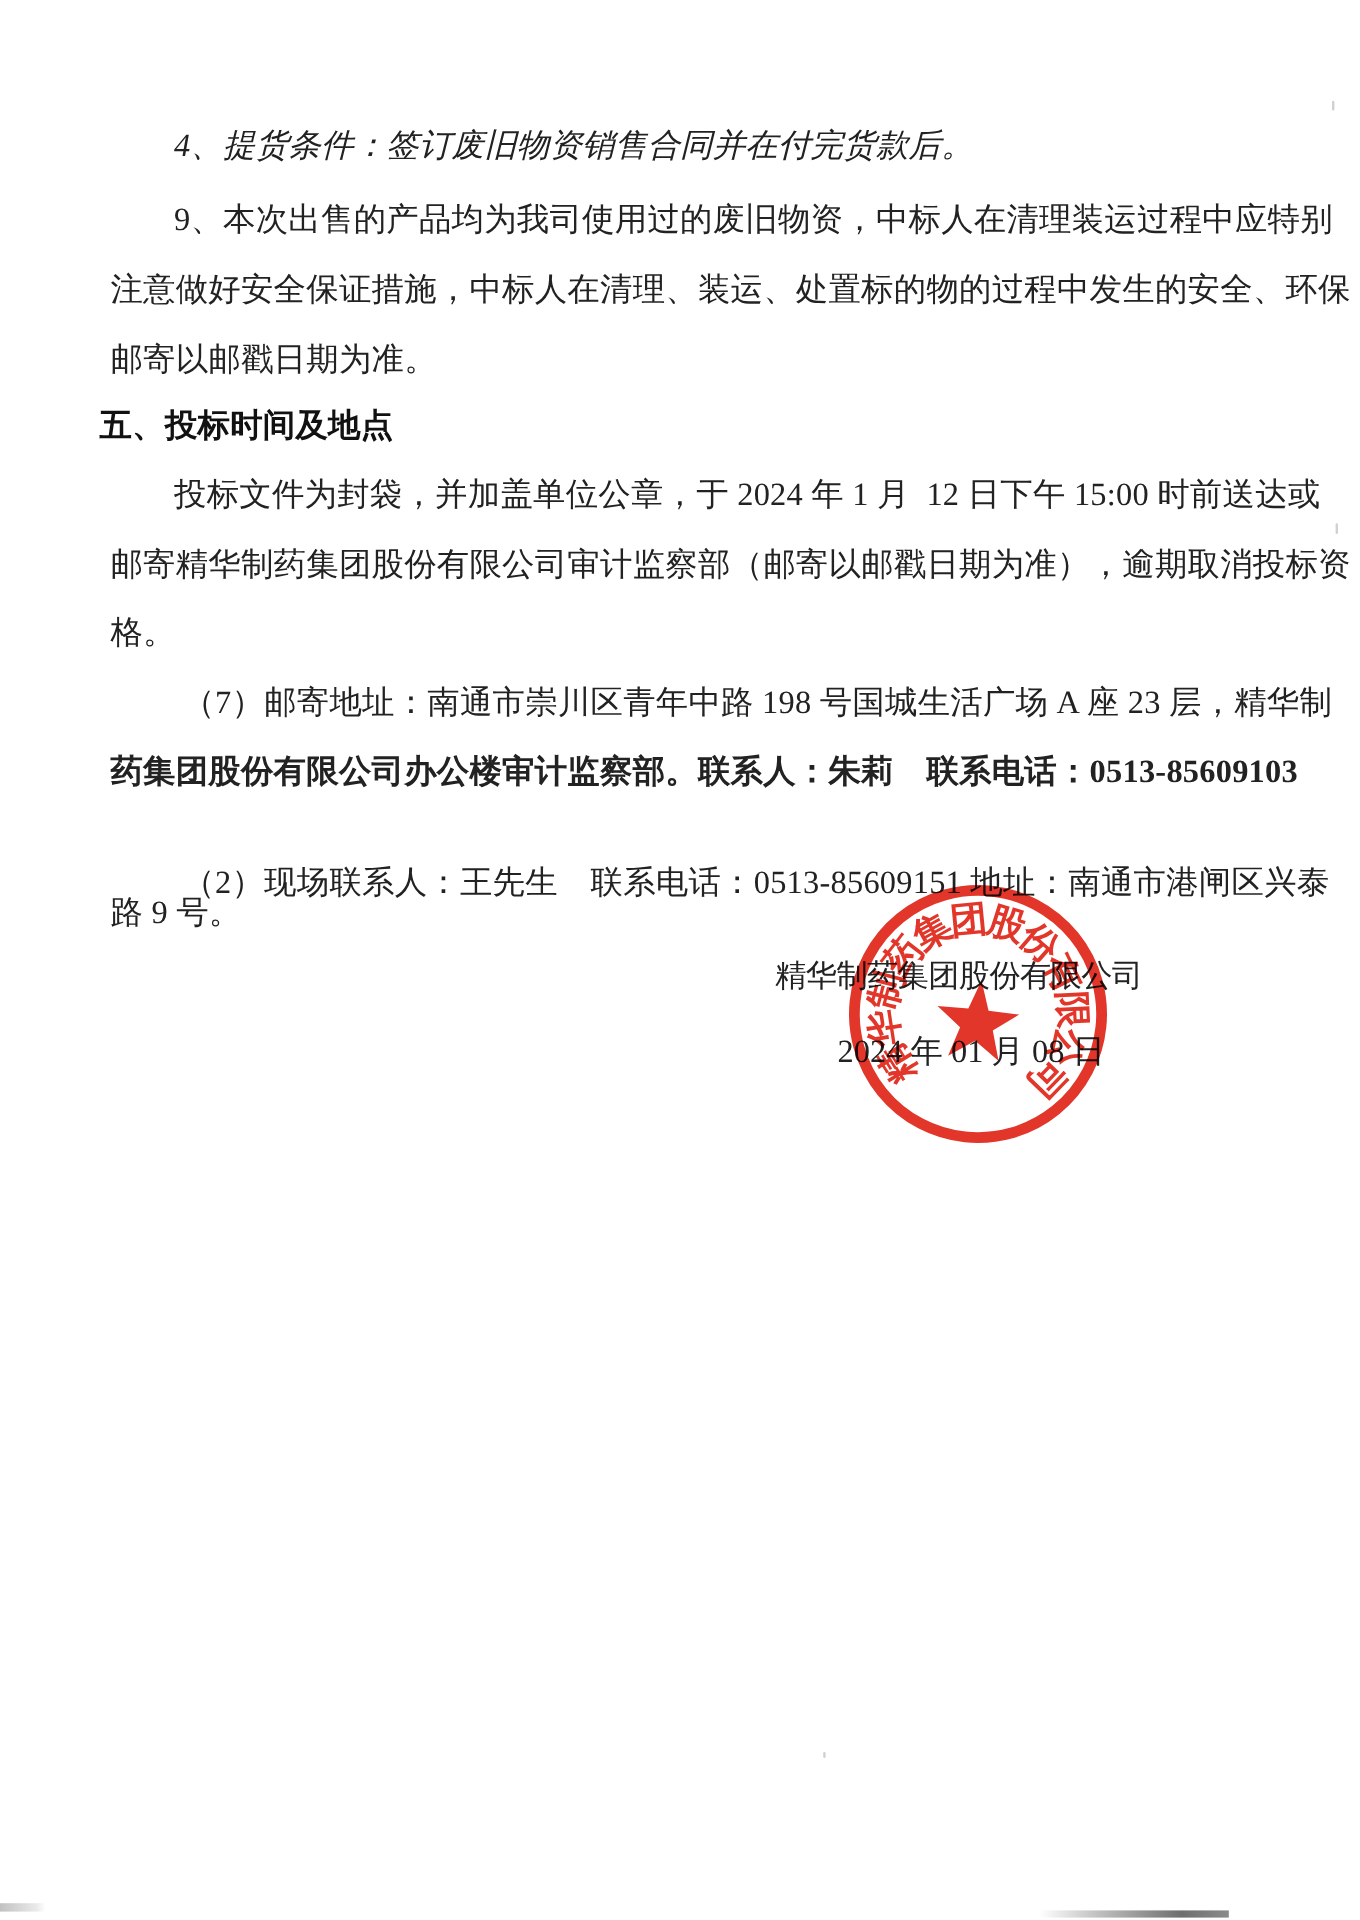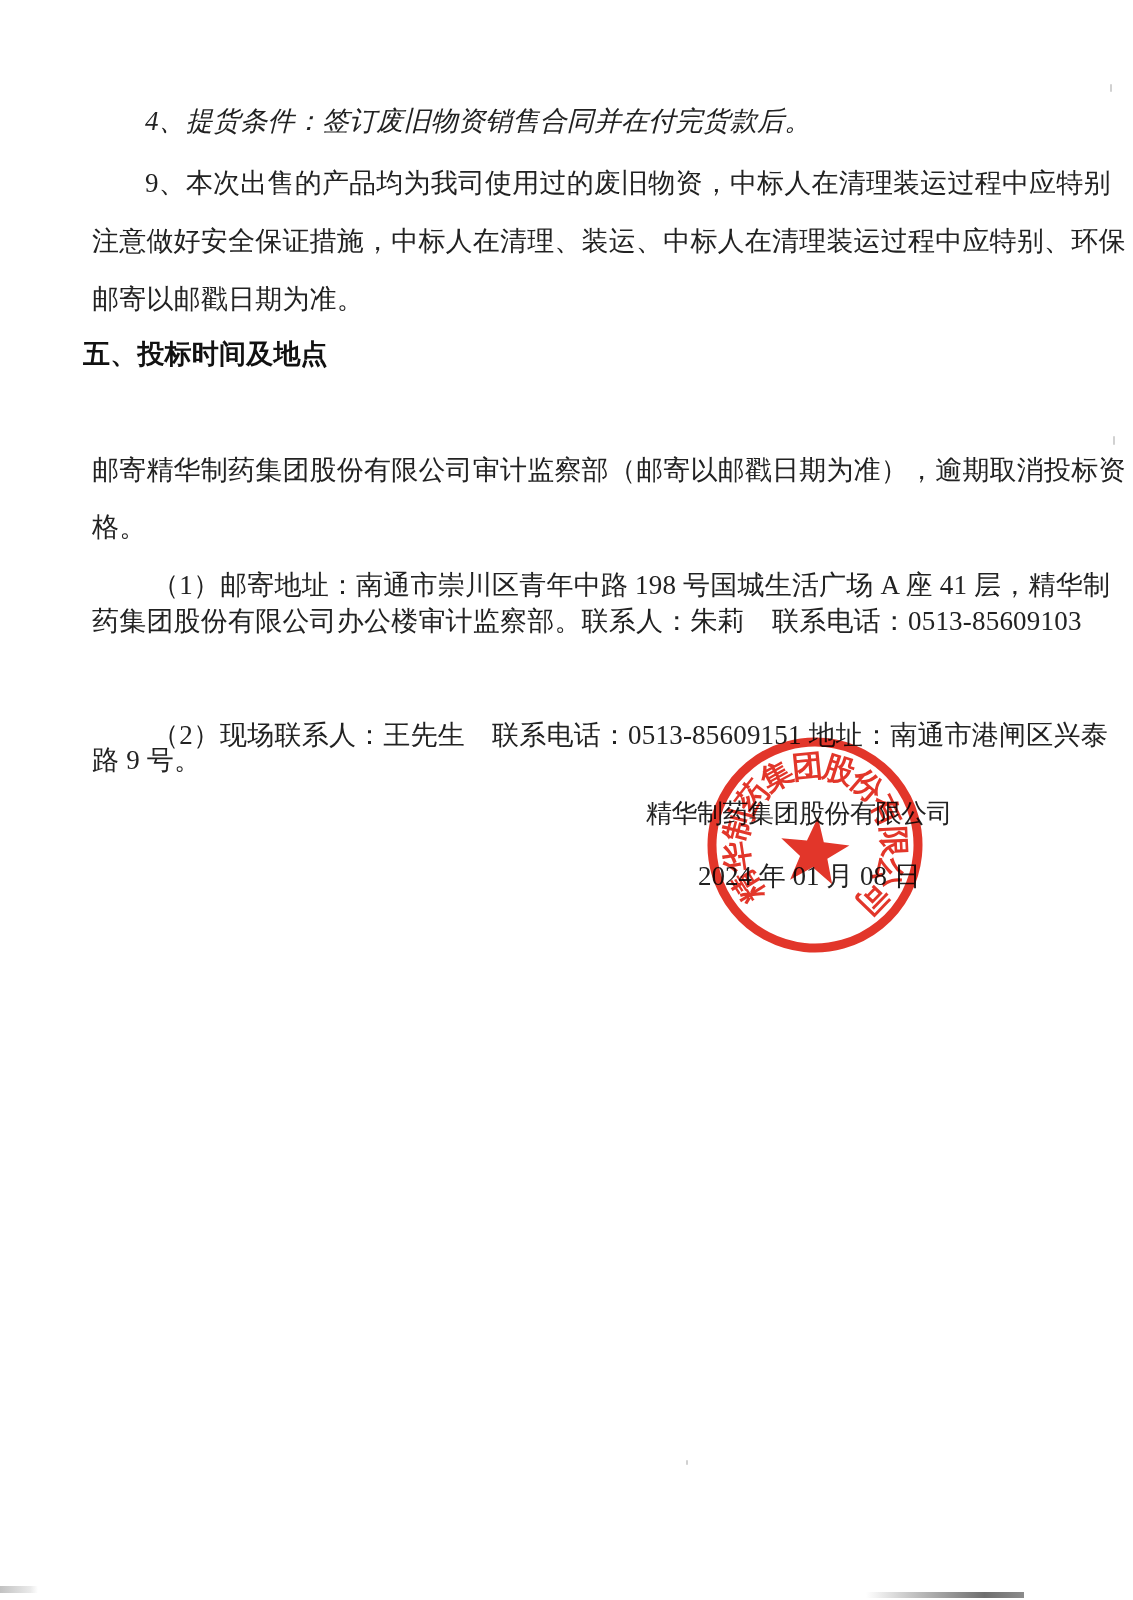--- a/index.html
+++ b/index.html
@@ -31,27 +31,28 @@
   .smudge-right{position:absolute;left:866px;top:1592px;width:158px;height:6px;
     background:linear-gradient(90deg,transparent,#b3b3b3 30%,#4a4a4a 75%,#6e6e6e);opacity:.8;}
 </style>
 </head>
 <body>
 
 <div class="page">
 
   <div class="line" style="left:145px;top:106px;font-style:italic;">4、提货条件：签订废旧物资销售合同并在付完货款后。</div>
   <div class="line" style="left:145px;top:168px;">9、本次出售的产品均为我司使用过的废旧物资，中标人在清理装运过程中应特别</div>
-  <div class="line" style="left:92px;top:226px;">注意做好安全保证措施，中标人在清理、装运、中标人在清理装运过程中应特别、环保</div>
+  <div class="line" style="left:92px;top:226px;">注意做好安全保证措施，中标人在清理、装运、处置标的物的过程中发生的安全、环保</div>
   <div class="line" style="left:92px;top:284px;">邮寄以邮戳日期为准。</div>
   <div class="line bold" style="left:83px;top:339px;">五、投标时间及地点</div>
+  <div class="line" style="left:145px;top:397px;">投标文件为封袋，并加盖单位公章，于 2024 年 1 月  12 日下午 15:00 时前送达或</div>
   <div class="line" style="left:92px;top:455px;">邮寄精华制药集团股份有限公司审计监察部（邮寄以邮戳日期为准），逾期取消投标资</div>
   <div class="line" style="left:92px;top:512px;">格。</div>
-  <div class="line" style="left:152px;top:570px;">（1）邮寄地址：南通市崇川区青年中路 198 号国城生活广场 A 座 41 层，精华制</div>
-  <div class="line" style="left:92px;top:606px;">药集团股份有限公司办公楼审计监察部。联系人：朱莉　联系电话：0513-85609103</div>
+  <div class="line" style="left:152px;top:570px;">（7）邮寄地址：南通市崇川区青年中路 198 号国城生活广场 A 座 23 层，精华制</div>
+  <div class="line" style="left:92px;top:628px;font-weight:bold;">药集团股份有限公司办公楼审计监察部。联系人：朱莉　联系电话：0513-85609103</div>
   <div class="line" style="left:152px;top:720px;">（2）现场联系人：王先生　联系电话：0513-85609151 地址：南通市港闸区兴泰</div>
   <div class="line" style="left:92px;top:745px;">路 9 号。</div>
 
   <div class="sig" style="left:646px;top:796px;letter-spacing:-0.5px;">精华制药集团股份有限公司</div>
   <div class="sig" style="left:698px;top:858px;font-size:27px;">2024 年 01 月 08 日</div>
 
   <div class="seal-wrap">
     <svg viewBox="-117 -117 234 234">
       <g transform="rotate(6)">
         <circle cx="0" cy="0" r="103" fill="none" stroke-width="9" stroke="#e02417"></circle>

